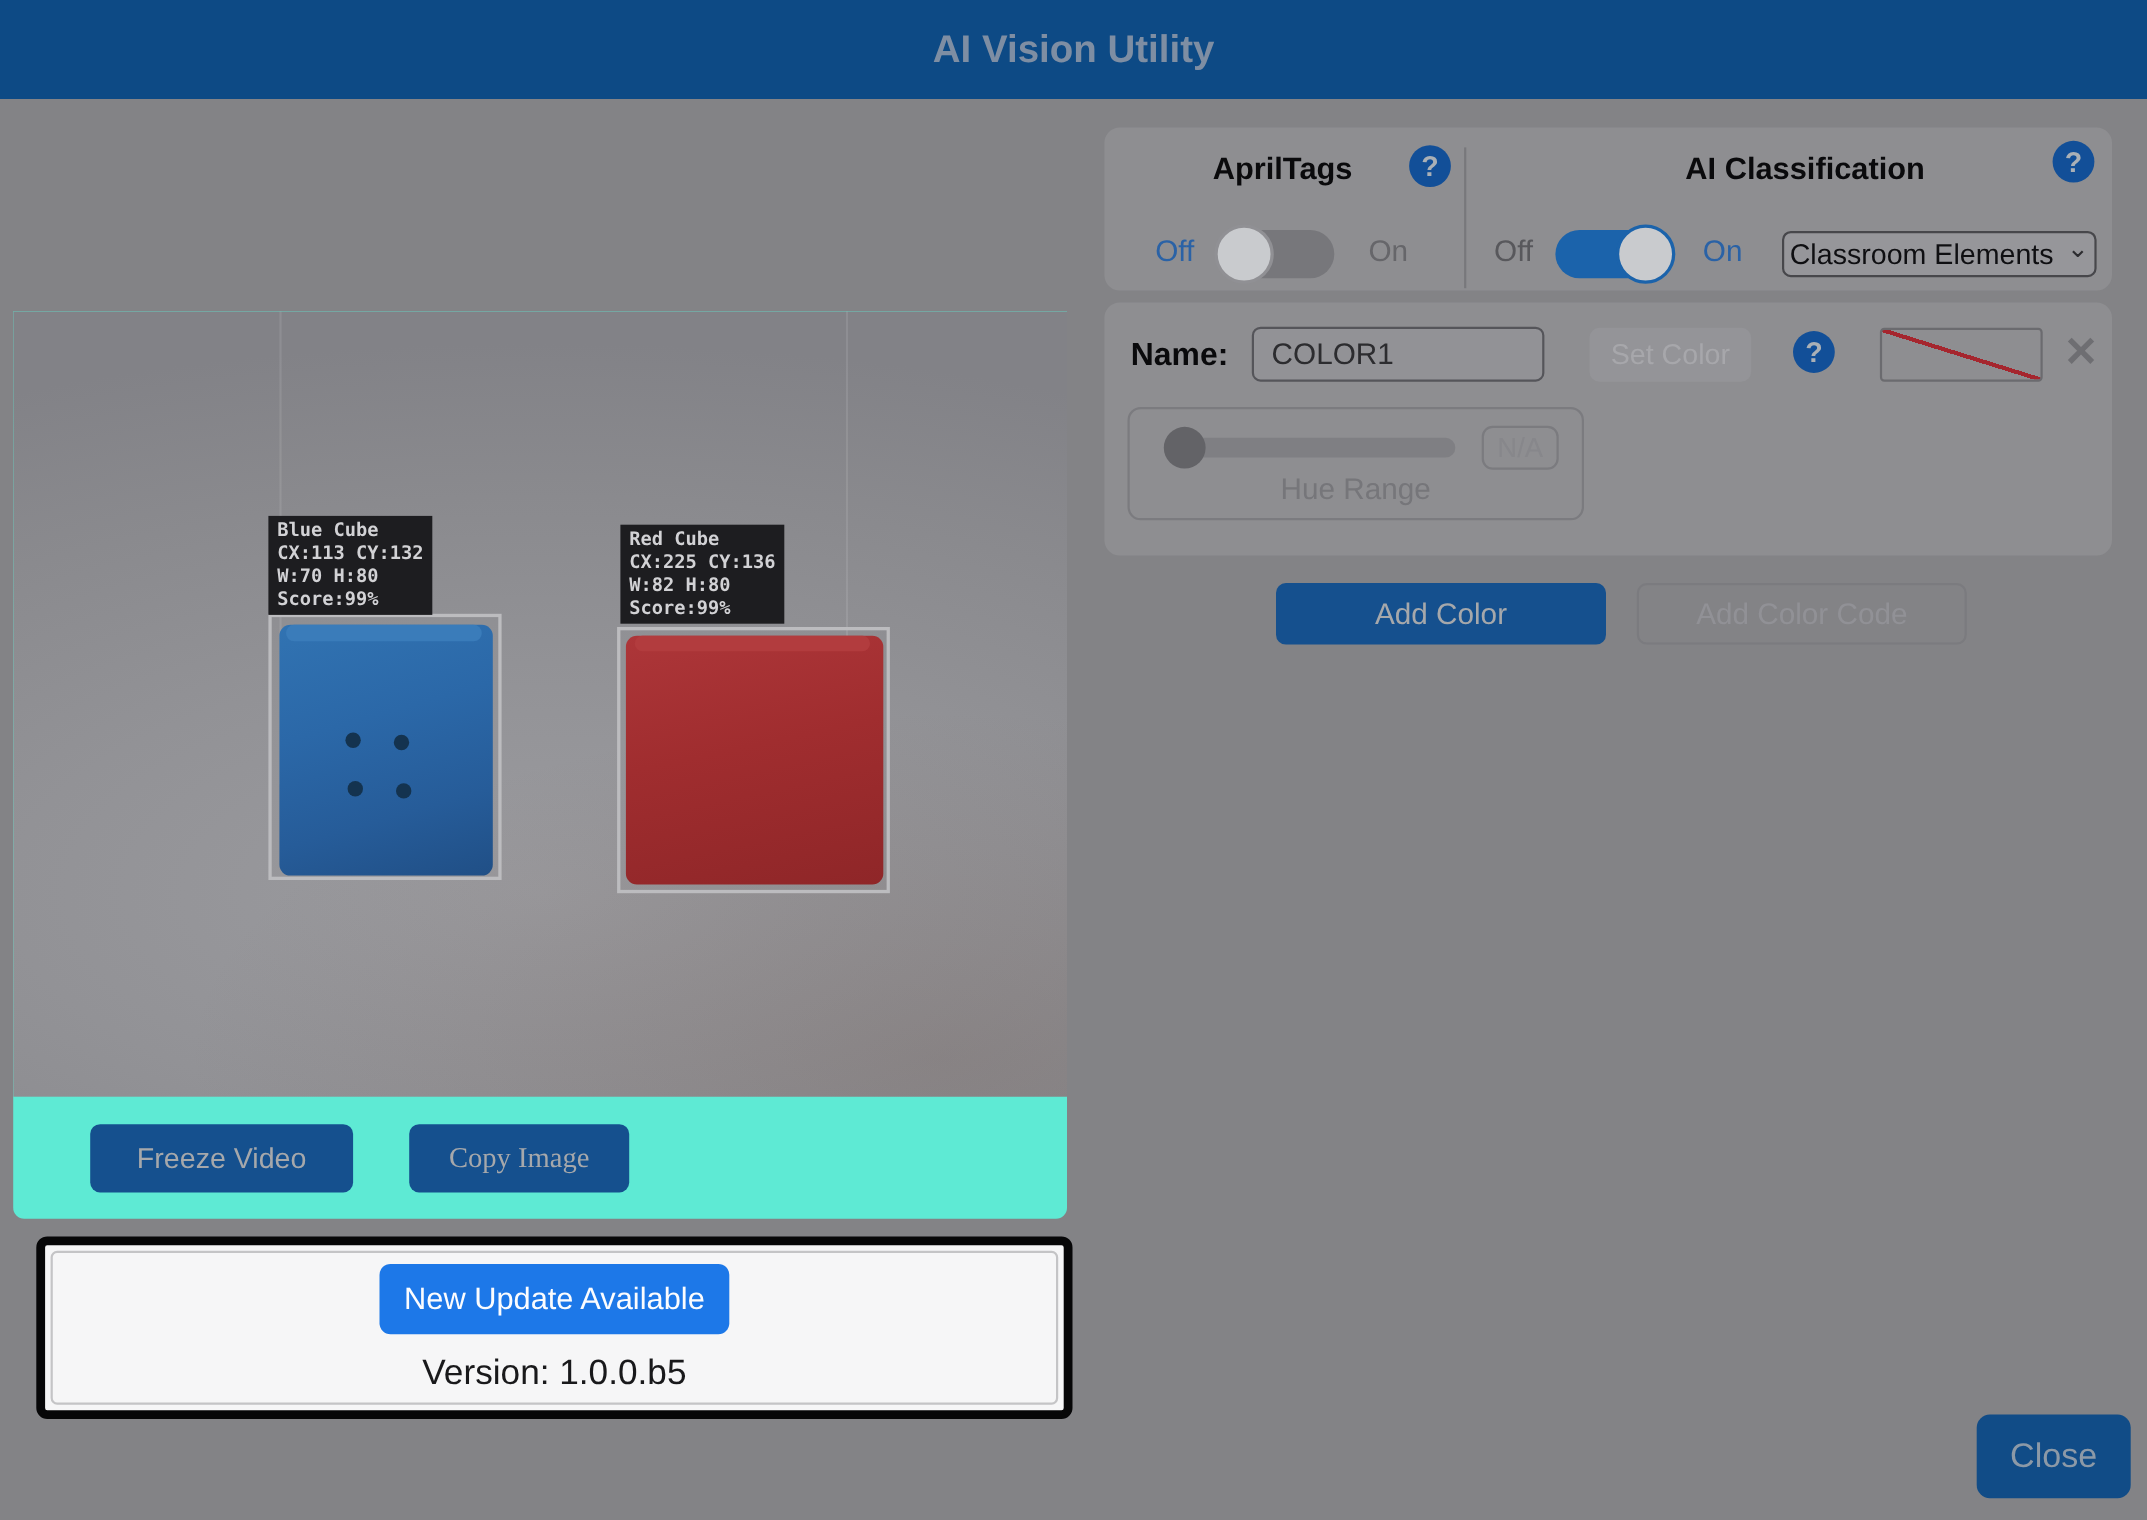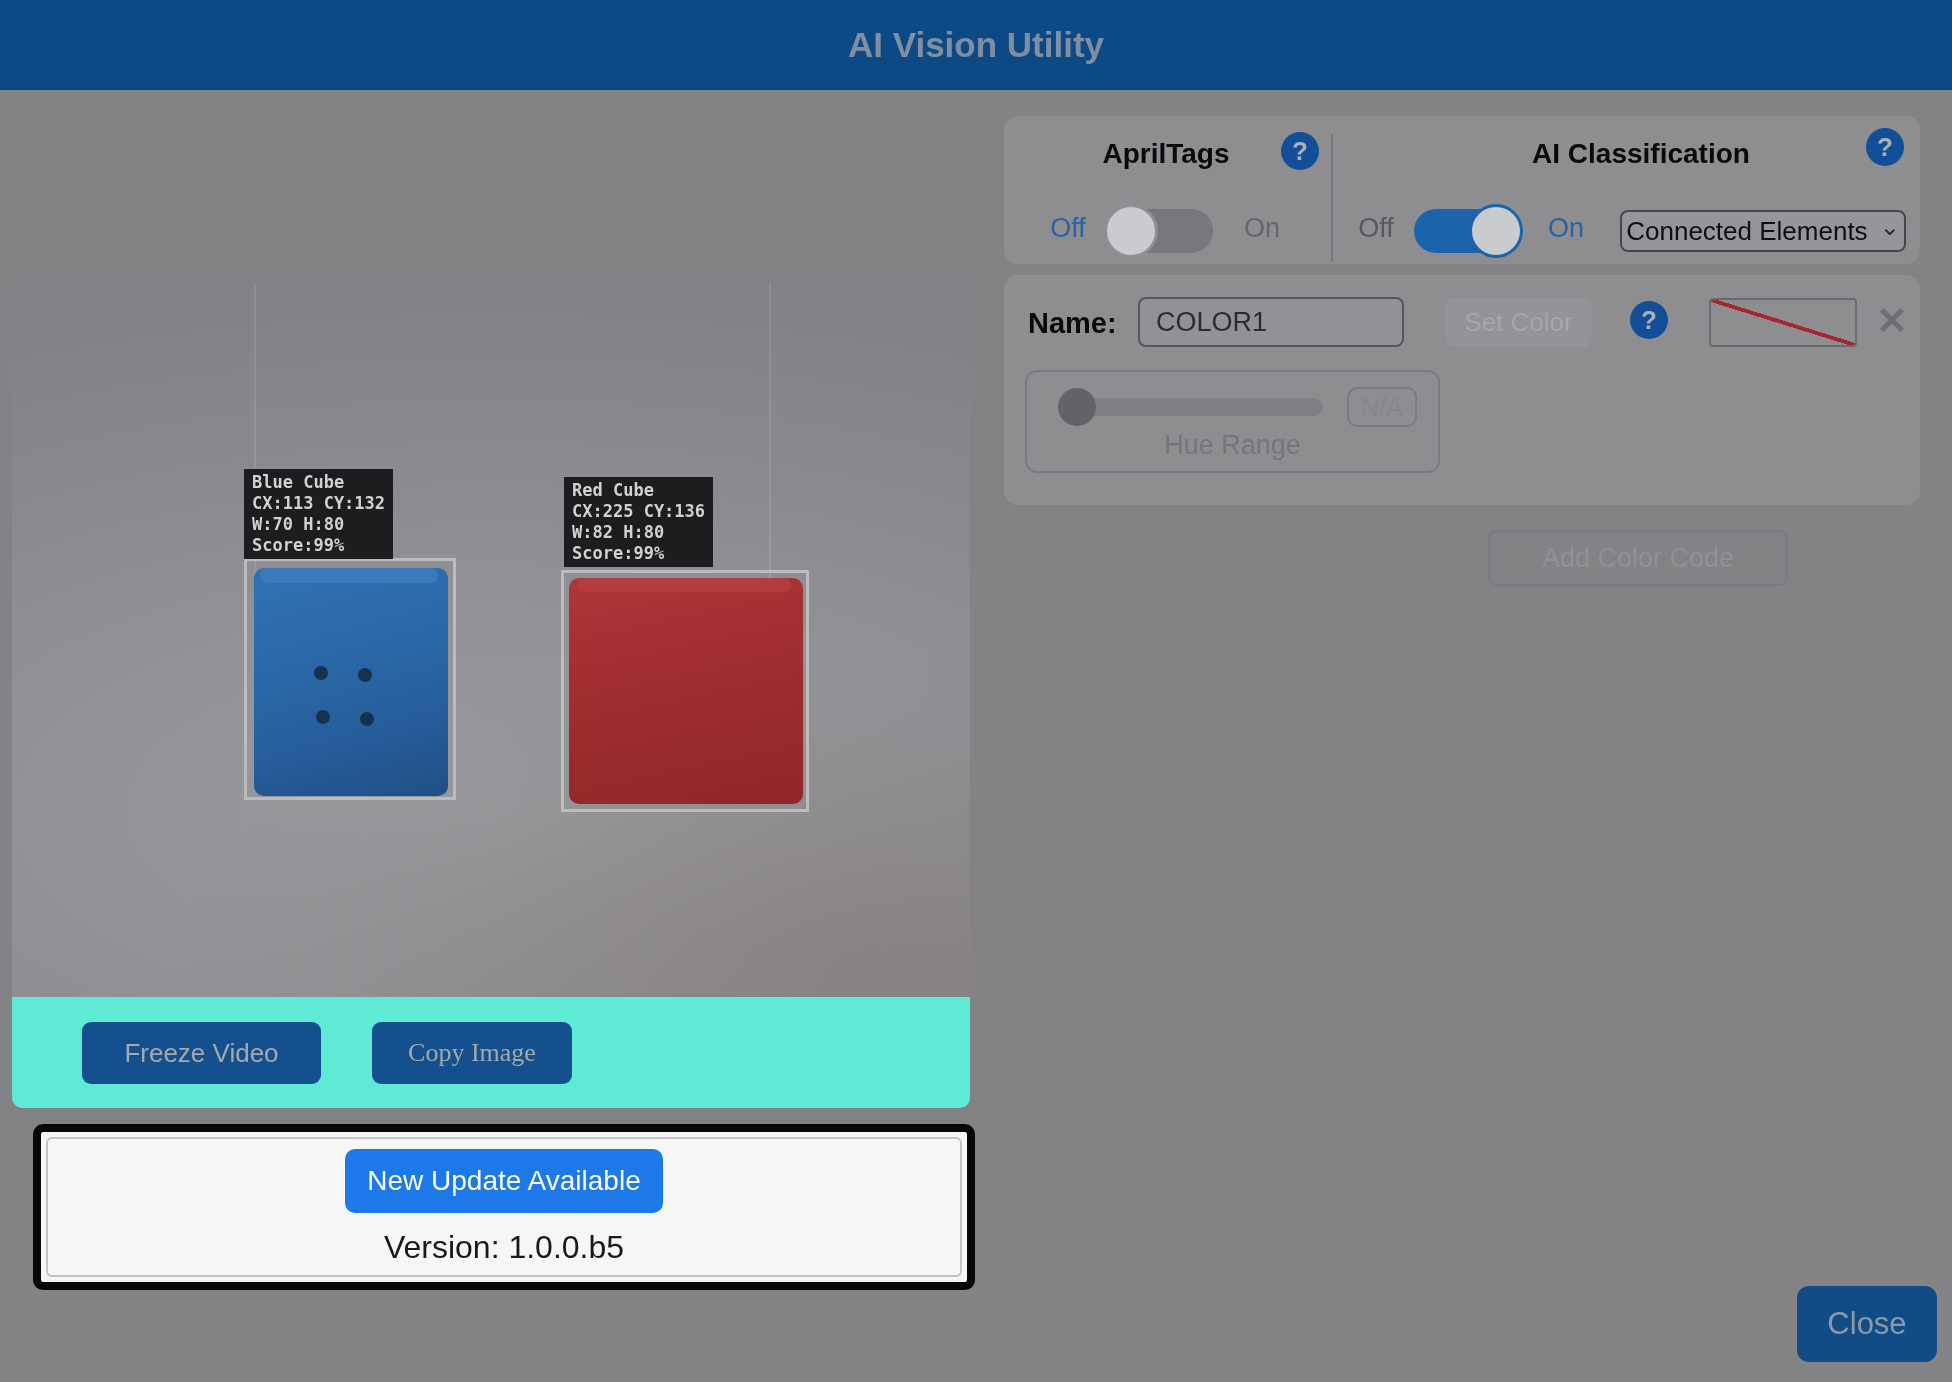--- a/index.html
+++ b/index.html
@@ -185,38 +185,39 @@
     <div class="card-title ai-title">AI Classification</div>
     <div class="help help-ai">?</div>
 
     <span class="tog-label lbl-dark ai-off">Off</span>
     <div class="toggle toggle-on ai-toggle">
       <span class="knob"></span>
     </div>
     <span class="tog-label lbl-blue ai-on">On</span>
 
     <div class="dropdown">
-      <span>Connected Elements</span>
+      <span>Classroom Elements</span>
       <span class="chev">⌄</span>
     </div>
   </div>
 
   <div class="panel card2">
     <div class="name-label">Name:</div>
     <input class="name-input" type="text" value="COLOR1" style="">
     <button class="btn setcolor-btn">Set Color</button>
     <div class="help help-color">?</div>
     <div class="swatch"></div>
     <div class="remove-x">✕</div>
 
     <div class="slider-panel hue-panel">
       <div class="track"></div>
       <div class="knob2"></div>
       <div class="na-chip">N/A</div>
       <div class="range-label">Hue Range</div>
     </div>
   </div>
 
+  <button class="btn addcolor-btn">Add Color</button>
   <div class="addcode-btn">Add Color Code</div>
 
   <button class="btn close-btn">Close</button>
 
 </div>
 
 </body></html>

